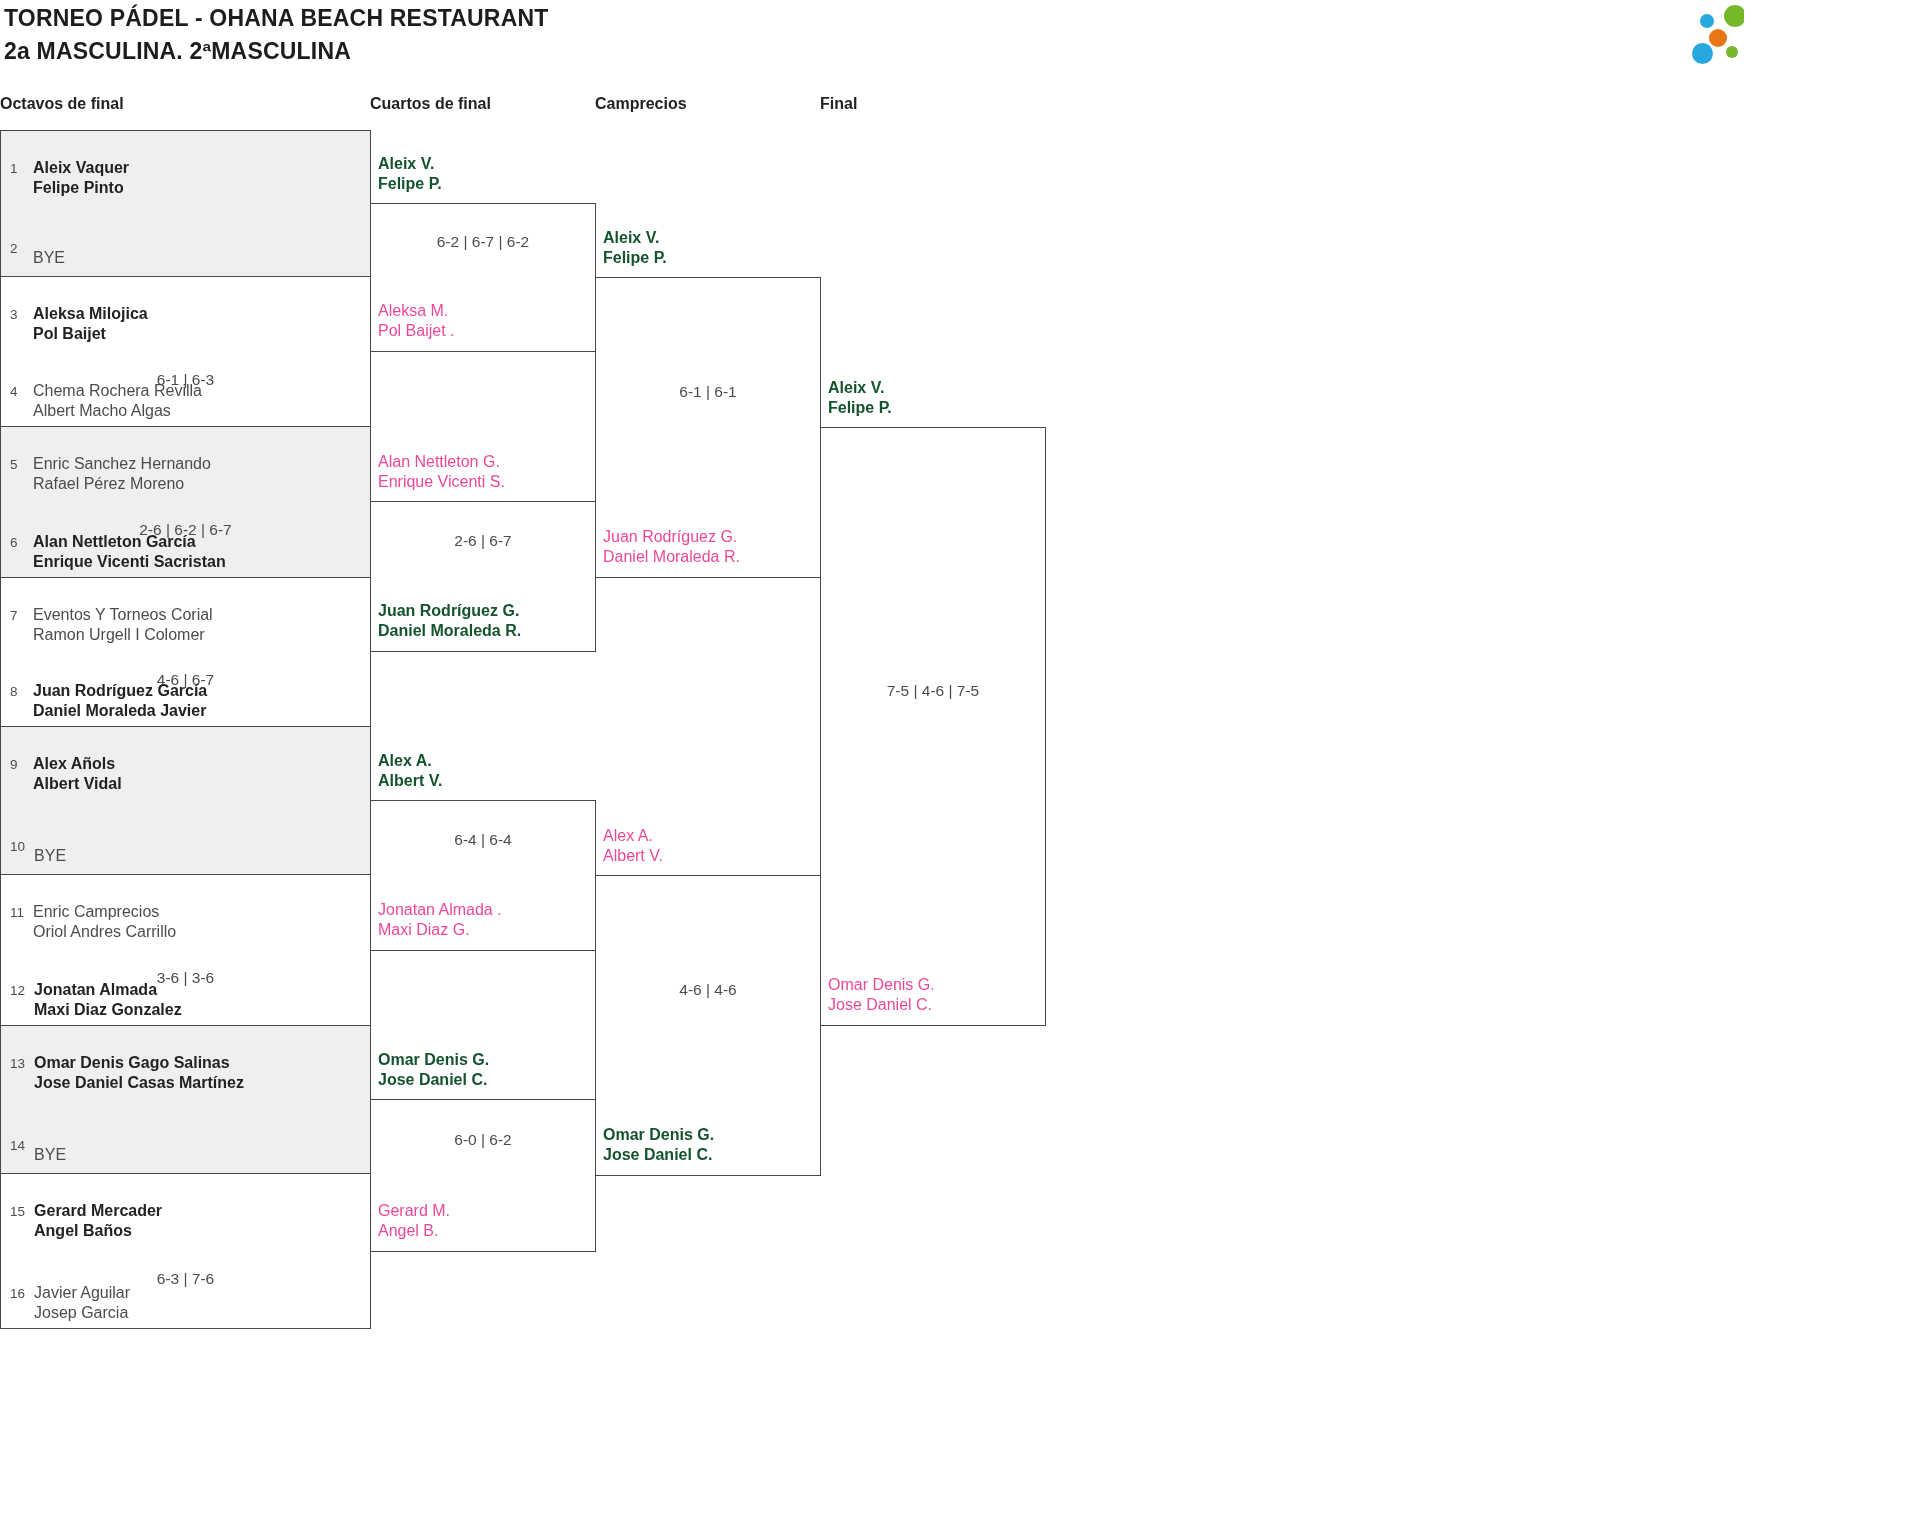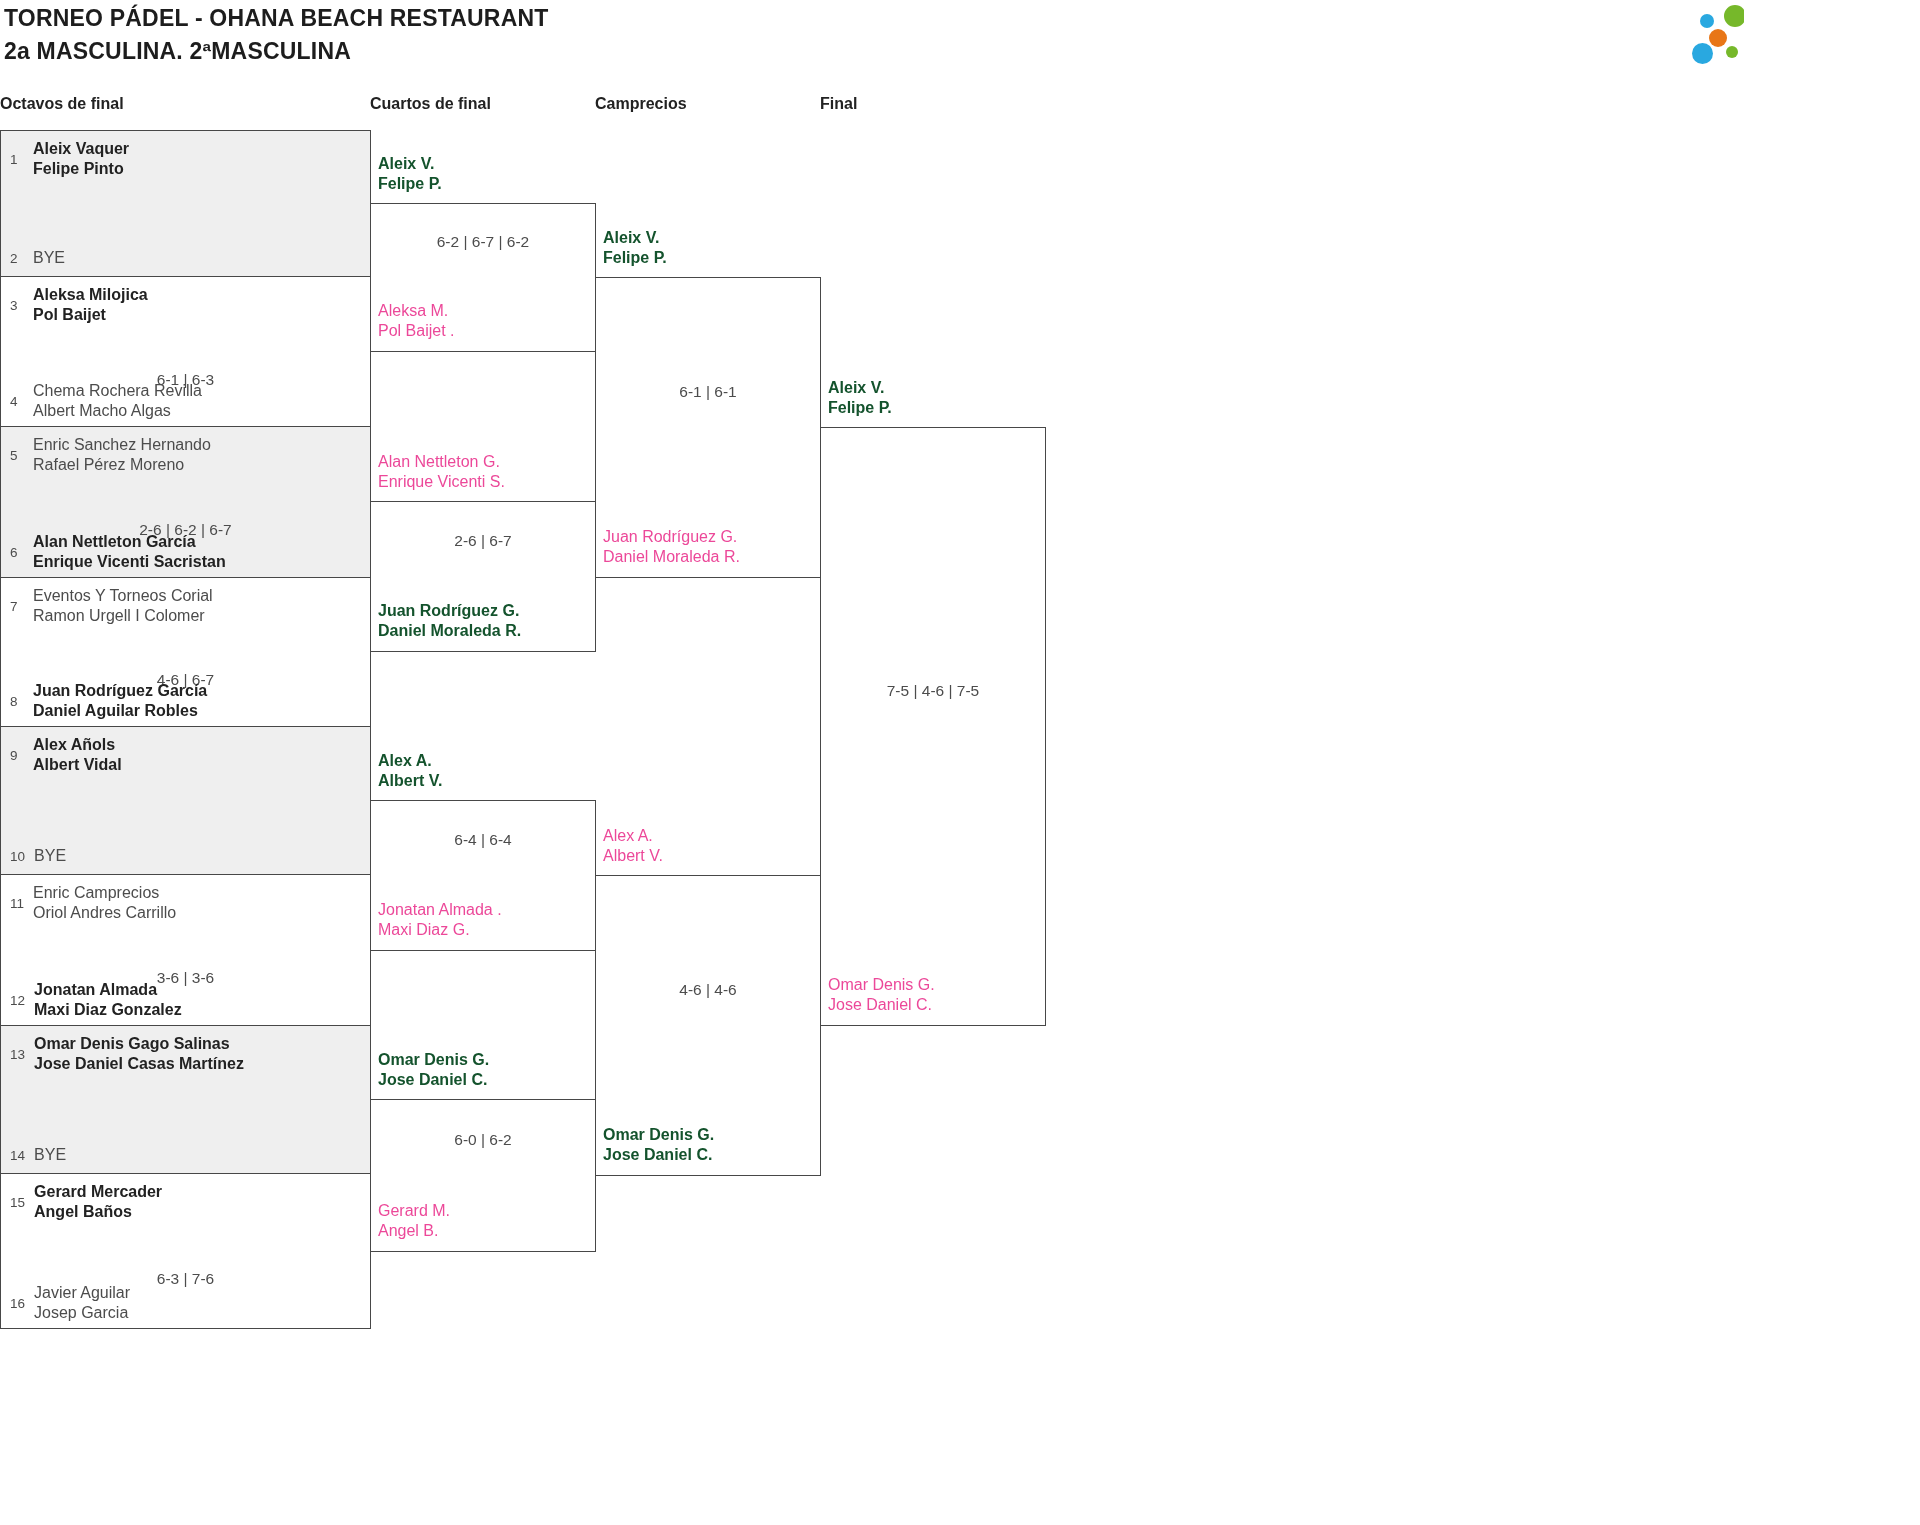--- a/index.html
+++ b/index.html
@@ -22,21 +22,21 @@
   .box { position:absolute; box-sizing:border-box; border:1px solid #474747; background:#ffffff; }
   .box.gray { background:#efefef; }
   .box.late { background:transparent; }
   .box.r16 { left:0; width:371px; }
   
   .team { position:absolute; left:9px; right:6px; display:flex; gap:9px; align-items:center; }
   .team.toprow { top:8px; }
   .team.botrow { bottom:5px; }
   .team.byerow { bottom:8px; }
   .seed { font-size:13.5px; color:#4c4c4c; min-width:14px; flex:none; }
-  .names { font-size:16px; line-height:20px; color:#4c4c4c; }
+  .names { font-size:16px; line-height:20px; color:#4c4c4c;margin-top:19px; }
   .names.w { font-weight:700; color:#222; }
   .mscore { position:absolute; left:0; right:0; top:50%; transform:translateY(-50%); text-align:center; font-size:15.5px; color:#4c4c4c;margin-top:28px; }
   
   .label { position:absolute; left:7px; font-size:16px; line-height:20px; color:#ec4899; }
   .label.above { top:-50px; }
   .label.inbot { bottom:10px; }
   .label.w { font-weight:700; color:#14532d; }
   .lscore { position:absolute; left:0; right:0; text-align:center; font-size:15.5px; color:#4c4c4c; }
 </style>
 </head>
@@ -121,21 +121,21 @@
       <div class="names">
           <div>Eventos Y Torneos Corial</div>
           <div>Ramon Urgell I Colomer</div>
         </div>
       </div>
     <div class="mscore">4-6 | 6-7</div>
     <div class="team botrow">
         <span class="seed">8</span>
       <div class="names w">
           <div>Juan Rodríguez García</div>
-          <div>Daniel Aguilar Robles</div>
+          <div>Daniel Moraleda Javier</div>
         </div>
       </div>
   </div>
 
   <div class="box r16 gray" style="top:726px;height:149px">
     <div class="team toprow">
         <span class="seed">9</span>
       <div class="names w">
           <div>Alex Añols</div>
           <div>Albert Vidal</div>

